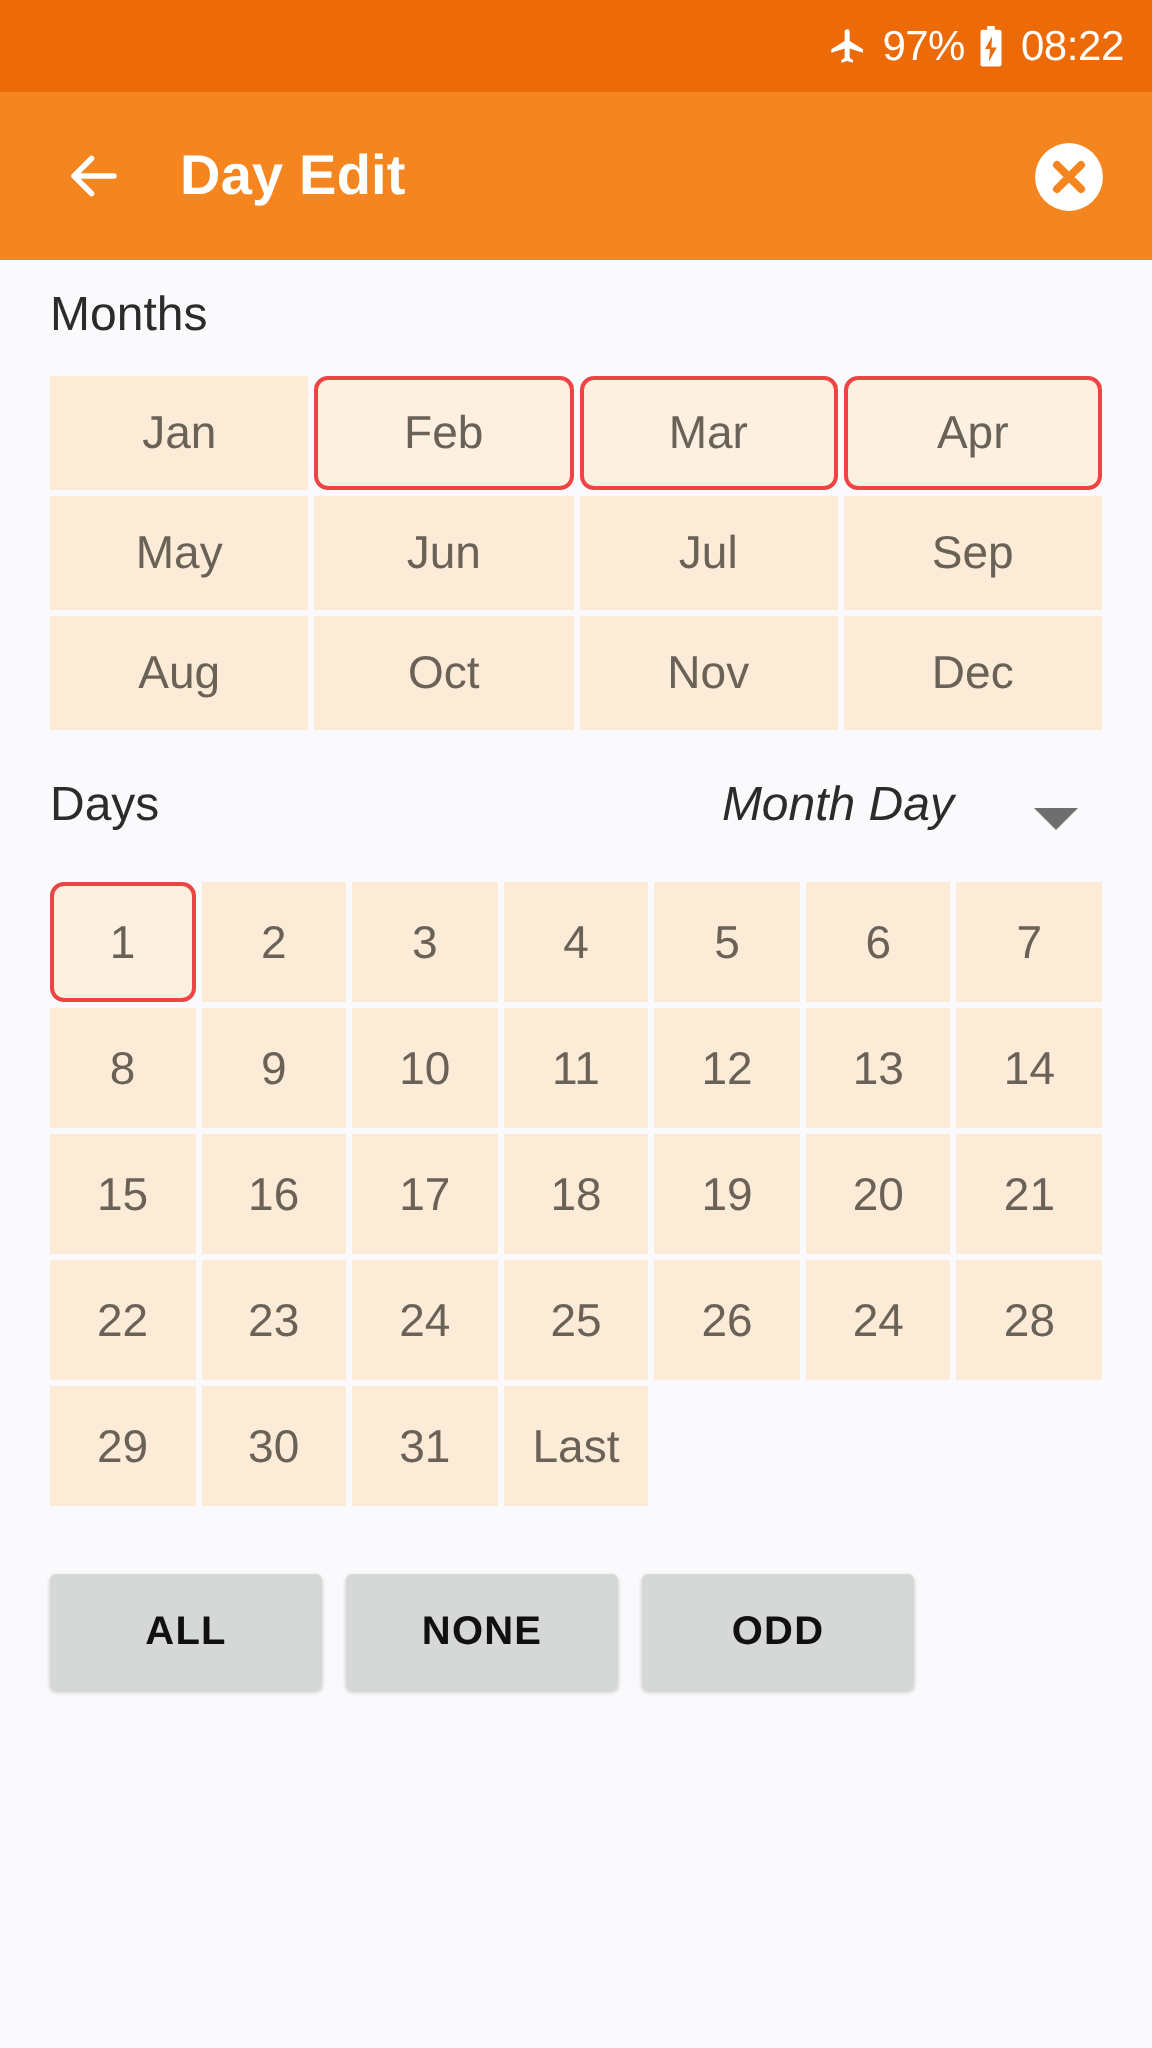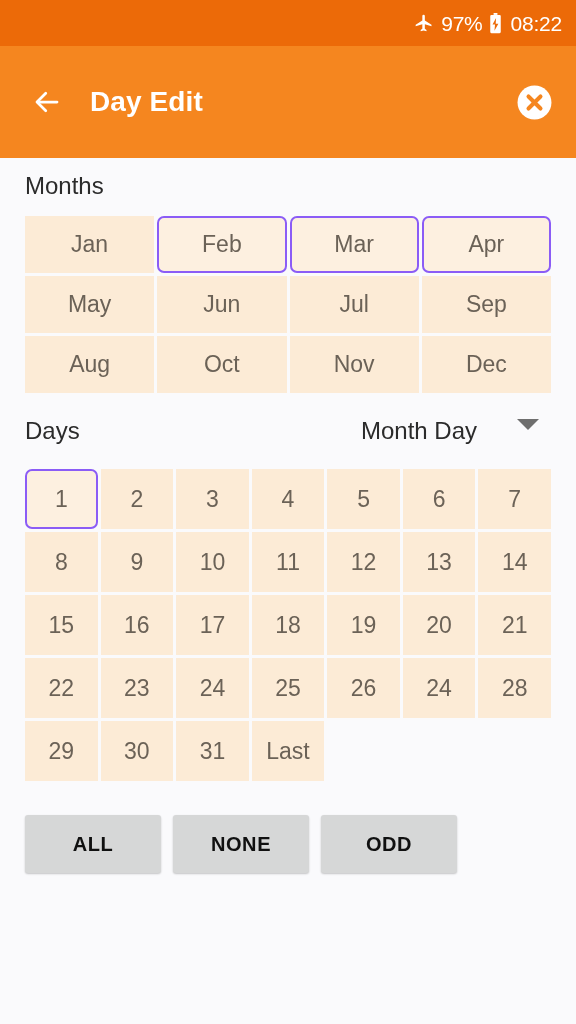--- a/index.html
+++ b/index.html
@@ -49,21 +49,21 @@
   .status-clock {
     font-size: 21px;
     letter-spacing: -0.2px;
     line-height: 1;
     color: #FFFFFF;
     margin-left: 1px;
   }
 
   
   .toolbar {
-    height: 112px;
+    height: 84px;
     background: #F5861F;
     display: flex;
     align-items: center;
     padding: 0 22px 0 26px;
     flex: 0 0 auto;
   }
   .back-btn {
     width: 42px; height: 42px;
     display: flex; align-items: center; justify-content: center;
     cursor: pointer;
@@ -105,23 +105,24 @@
     color: #2B2B2B;
     line-height: 1;
   }
   .months-head { height: 58px; padding-top: 16px; align-items: flex-start; }
   .days-head { height: 76px; }
 
   .spacer-flex { flex: 1 1 auto; }
 
   .dropdown {
     display: flex;
-    align-items: flex-start;
+    align-items: flex-end;
     cursor: pointer;
     padding-right: 4px;
+    font-style: italic;
   }
   .dropdown-label {
     font-size: 24px;
     color: #2B2B2B;
     line-height: 1;
   }
   .caret {
     width: 0; height: 0;
     border-left: 11px solid transparent;
     border-right: 11px solid transparent;
@@ -153,21 +154,21 @@
     align-items: center;
     justify-content: center;
     cursor: pointer;
     user-select: none;
     border: 2px solid transparent;
     border-radius: 0;
     line-height: 1;
   }
   .cell.selected {
     background: #FDF0E0;
-    border: 2px solid #8b5cf6;
+    border: 2px solid #ef4444;
     border-radius: 7px;
   }
   .cell.empty {
     background: transparent;
     border-color: transparent;
     cursor: default;
     pointer-events: none;
   }
   .days-grid .cell { height: 60px; }
 

